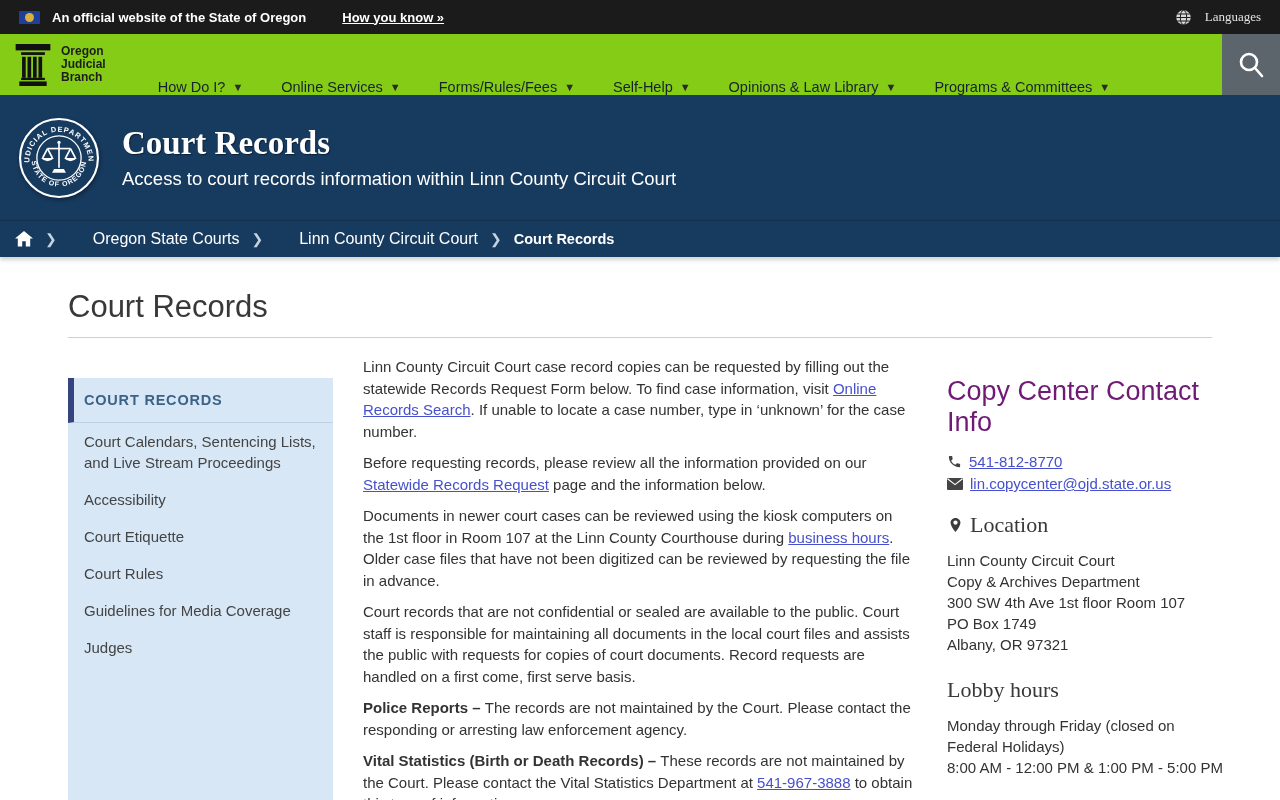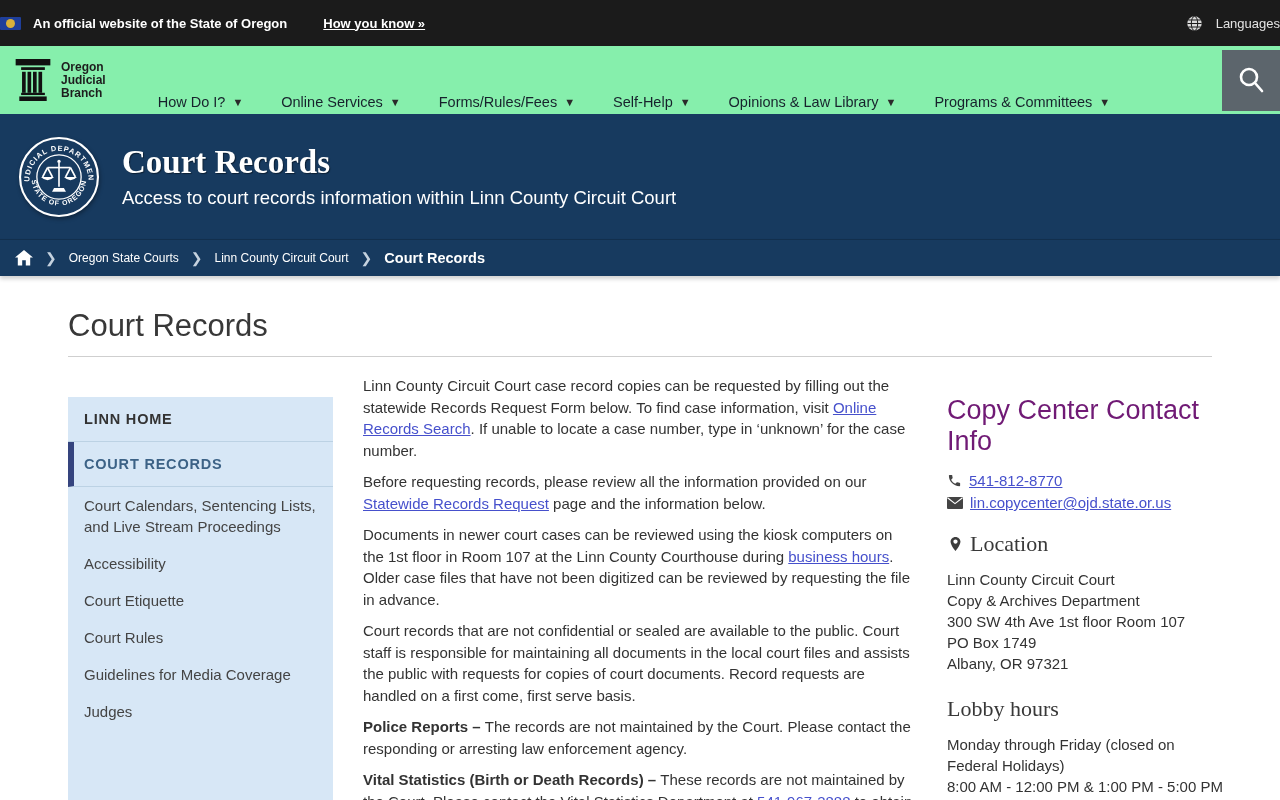--- a/index.html
+++ b/index.html
@@ -1,33 +1,33 @@
 <!DOCTYPE html>
 <html><head>
 <meta charset="utf-8">
 <style>
   * { margin:0; padding:0; box-sizing:border-box; }
   html,body { width:1280px; height:800px; overflow:hidden; background:#fff;
               font-family:"Liberation Sans", sans-serif; }
 
   
-  .topbar { height:46px; background:#1b1b1b; display:flex; align-items:center;
-            padding:0 0; color:#fff; }
+  .topbar { height:34px; background:#1b1b1b; display:flex; align-items:center;
+            padding:0 19px; color:#fff; }
   .flag { width:21px; height:13px; background:#1f3f9b; border-radius:1px;
           display:inline-block; position:relative; margin-right:12px; flex:none; }
   .flag::after { content:""; position:absolute; left:6px; top:2px; width:9px; height:9px;
                  background:#d9b13b; border-radius:50%; }
   .official-text { font-size:13px; font-weight:600; color:#fff; }
   .how-know { font-size:13px; font-weight:700; color:#fff; text-decoration:underline;
               margin-left:36px; cursor:pointer; }
-  .topbar-right { margin-left:auto; display:flex; align-items:center; gap:13px; cursor:pointer; }
+  .topbar-right { margin-left:auto; display:flex; align-items:center; gap:13px; cursor:pointer;font-family:Liberation Serif, serif; }
   .lang-label { font-size:13px; color:#e3e3e3; }
 
   
-  .navbar { height:68px; background:#86efac; display:flex; align-items:center; }
+  .navbar { height:61px; background:#84cc16; display:flex; align-items:center; }
   .brand { display:flex; align-items:center; gap:9px; padding-left:14px; flex:none; }
   .brand-text { font-size:12px; font-weight:700; color:#1d1d1d; line-height:13px; }
   .menu { display:flex; align-items:center; gap:38px; margin-left:52px;margin-top:44px; }
   .menu-item { font-size:14.5px; color:#17222c; cursor:pointer; display:flex;
                align-items:center; gap:7px; white-space:nowrap; }
   .caret { font-size:11px; color:#2a2a2a; }
   .search-btn { margin-left:auto; width:58px; height:61px; background:#5c656c;
                 display:flex; align-items:center; justify-content:center; cursor:pointer; }
 
   
@@ -36,21 +36,21 @@
   .hero-text { margin-left:22px; }
   .hero-title { font-family:"Liberation Serif", serif; font-weight:700; font-size:33px;
                 color:#fff; text-shadow:1px 1px 1px rgba(0,0,0,0.45); }
   .hero-sub { font-size:18.5px; color:#fff; margin-top:6px; }
 
   
   .crumbbar { height:37px; background:#173a5f; border-top:1px solid rgba(0,0,0,0.18);
               display:flex; align-items:center; padding:0 15px; color:#fff;
               box-shadow:0 3px 4px rgba(0,0,0,0.18); position:relative; z-index:2; }
   .crumb-sep { color:#c5d2df; font-size:14px; margin:0 12px; }
-  .crumb-link { font-size:12px; color:#fff; cursor:pointer; }
+  .crumb-link { font-size:16px; color:#fff; cursor:pointer;margin-left:24px; }
   .crumb-current { font-size:14.5px; color:#fff; font-weight:700; }
 
   
   .container { padding:0 68px; }
   .page-title { font-size:31px; color:#383838; font-weight:400; margin-top:32px; }
   .title-rule { border:none; border-top:1px solid #cfcfcf; margin-top:12px; }
   .content-grid { display:grid; grid-template-columns:265px 1fr 265px; column-gap:30px; }
 
   
   .sidebar { background:#d7e7f6; margin-top:40px; height:600px; }
@@ -197,21 +197,20 @@
   <span class="crumb-current">Court Records</span>
 </div>
 
 <div class="container">
   <h1 class="page-title">Court Records</h1>
   <hr class="title-rule">
 
   <div class="content-grid">
 
     <div class="sidebar">
-      <div class="side-header">LINN HOME</div>
       <div class="side-active">COURT RECORDS</div>
       <div class="side-link">Court Calendars, Sentencing Lists, and Live Stream Proceedings</div>
       <div class="side-link">Accessibility</div>
       <div class="side-link">Court Etiquette</div>
       <div class="side-link">Court Rules</div>
       <div class="side-link">Guidelines for Media Coverage</div>
       <div class="side-link">Judges</div>
     </div>
 
     <div class="main-col">

